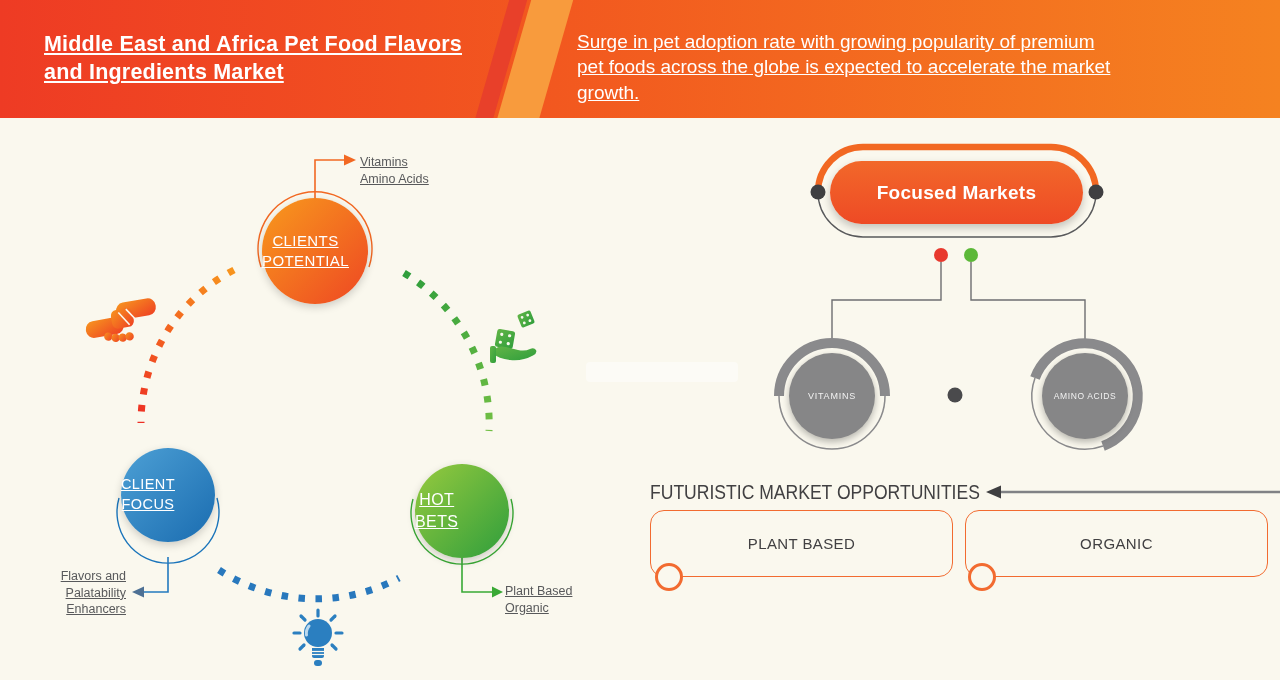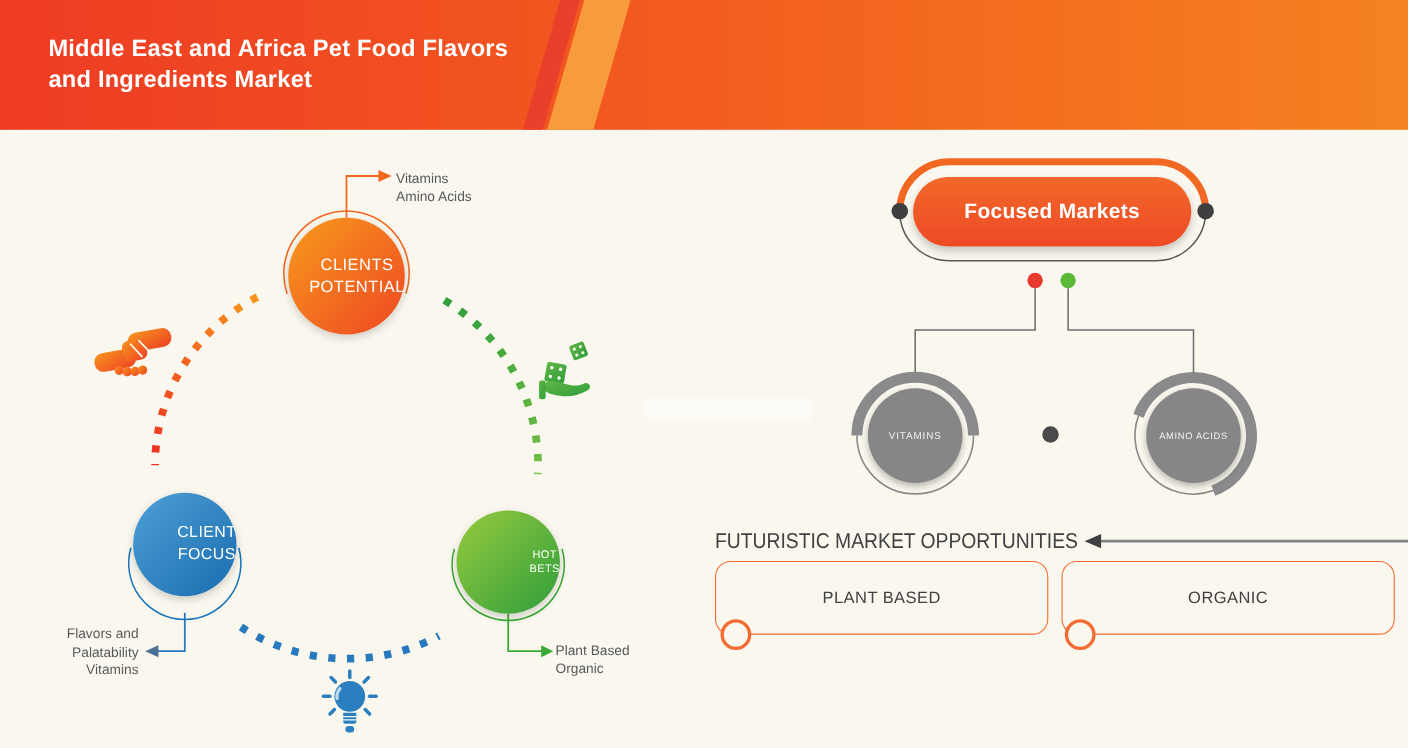--- a/index.html
+++ b/index.html
@@ -1,39 +1,39 @@
 <!DOCTYPE html>
 <html><head>
 <meta charset="utf-8">
 <style>
   html,body{margin:0;padding:0;}
   body{width:1280px;height:680px;position:relative;background:#faf8ee;
        font-family:"Liberation Sans",sans-serif;overflow:hidden;}
-  .preline{white-space:pre-line;}
+  .preline{white-space:pre-line;text-decoration:underline;}
 
   
   .header{position:absolute;left:0;top:0;width:1280px;height:118px;
           background:linear-gradient(90deg,#ee3b24 0%,#f2571f 42%,#f58220 100%);overflow:hidden;}
   .hstripe{position:absolute;top:-10px;height:140px;transform:skewX(-16deg);}
   .hstripe.red{left:492px;width:18px;background:#e8402a;}
   .hstripe.light{left:514px;width:42px;background:#f89b3d;}
   .header-title{position:absolute;left:44px;top:30px;width:520px;color:#fff;
                 font-size:21.5px;font-weight:bold;line-height:1.32;letter-spacing:0.2px;}
   .header-sub{position:absolute;left:577px;top:29px;width:680px;color:#fff;
               font-size:19px;line-height:1.33;}
 
   
   .node-circle{position:absolute;border-radius:50%;display:flex;align-items:center;
-               justify-content:flex-end;text-align:center;color:#fff;
+               justify-content:flex-start;text-align:center;color:#fff;
                box-shadow:0 3px 8px rgba(0,0,0,0.18);}
   .node-orange{left:262px;top:198px;width:106px;height:106px;font-size:15px;
                background:linear-gradient(135deg,#f89a1d 0%,#ee4723 100%);}
   .node-blue{left:121px;top:448px;width:94px;height:94px;font-size:14.5px;
              background:linear-gradient(135deg,#4da0d5 0%,#1a6cb0 100%);}
-  .node-green{left:415px;top:464px;width:94px;height:94px;font-size:10px;
+  .node-green{left:415px;top:464px;width:94px;height:94px;font-size:16px;
               background:linear-gradient(135deg,#97ca3e 0%,#2f9e3c 100%);}
   .node-circle span{line-height:1.35;letter-spacing:0.4px;}
 
   .callout{position:absolute;font-size:12.5px;color:#58595b;line-height:1.32;}
   .callout.vitamins{left:360px;top:154px;text-align:left;}
   .callout.flavors{left:38px;top:568px;width:88px;text-align:right;}
   .callout.plant{left:505px;top:583px;text-align:left;}
 
   
   .fm-pill{position:absolute;left:830px;top:161px;width:253px;height:63px;border-radius:32px;
@@ -114,40 +114,43 @@
 
   <line x1="1000" y1="492" x2="1280" y2="492" stroke="#808285" stroke-width="2.5"></line>
   <path d="M 986 492 L 1001 485.5 L 1001 498.5 Z" fill="#3f3f41"></path>
 </svg>
 
 <div class="header">
   <div class="hstripe red"></div>
   <div class="hstripe light"></div>
   <h1 class="header-title preline" style="margin:0;">Middle East and Africa Pet Food Flavors
 and Ingredients Market</h1>
+  <p class="header-sub preline" style="margin:0;">Surge in pet adoption rate with growing popularity of premium
+pet foods across the globe is expected to accelerate the market
+growth.</p>
 </div>
 
 <div class="node-circle node-orange">
   <span class="preline">CLIENTS
 POTENTIAL</span>
 </div>
 <div class="node-circle node-blue">
   <span class="preline">CLIENT
 FOCUS</span>
 </div>
 <div class="node-circle node-green">
   <span class="preline">HOT
 BETS</span>
 </div>
 
 <div class="callout vitamins preline">Vitamins
 Amino Acids</div>
 <div class="callout flavors preline">Flavors and
 Palatability
-Vitamins</div>
+Enhancers</div>
 <div class="callout plant preline">Plant Based
 Organic</div>
 
 <div class="icon-wrap" style="left:84px;top:296px;width:76px;height:52px;">
   <svg width="76" height="52" viewBox="0 0 76 52">
     <defs>
       <linearGradient id="hsGrad" x1="0" y1="0" x2="1" y2="1">
         <stop offset="0" stop-color="#f7951f"></stop>
           <stop offset="1" stop-color="#ee4023"></stop>
       </linearGradient>

